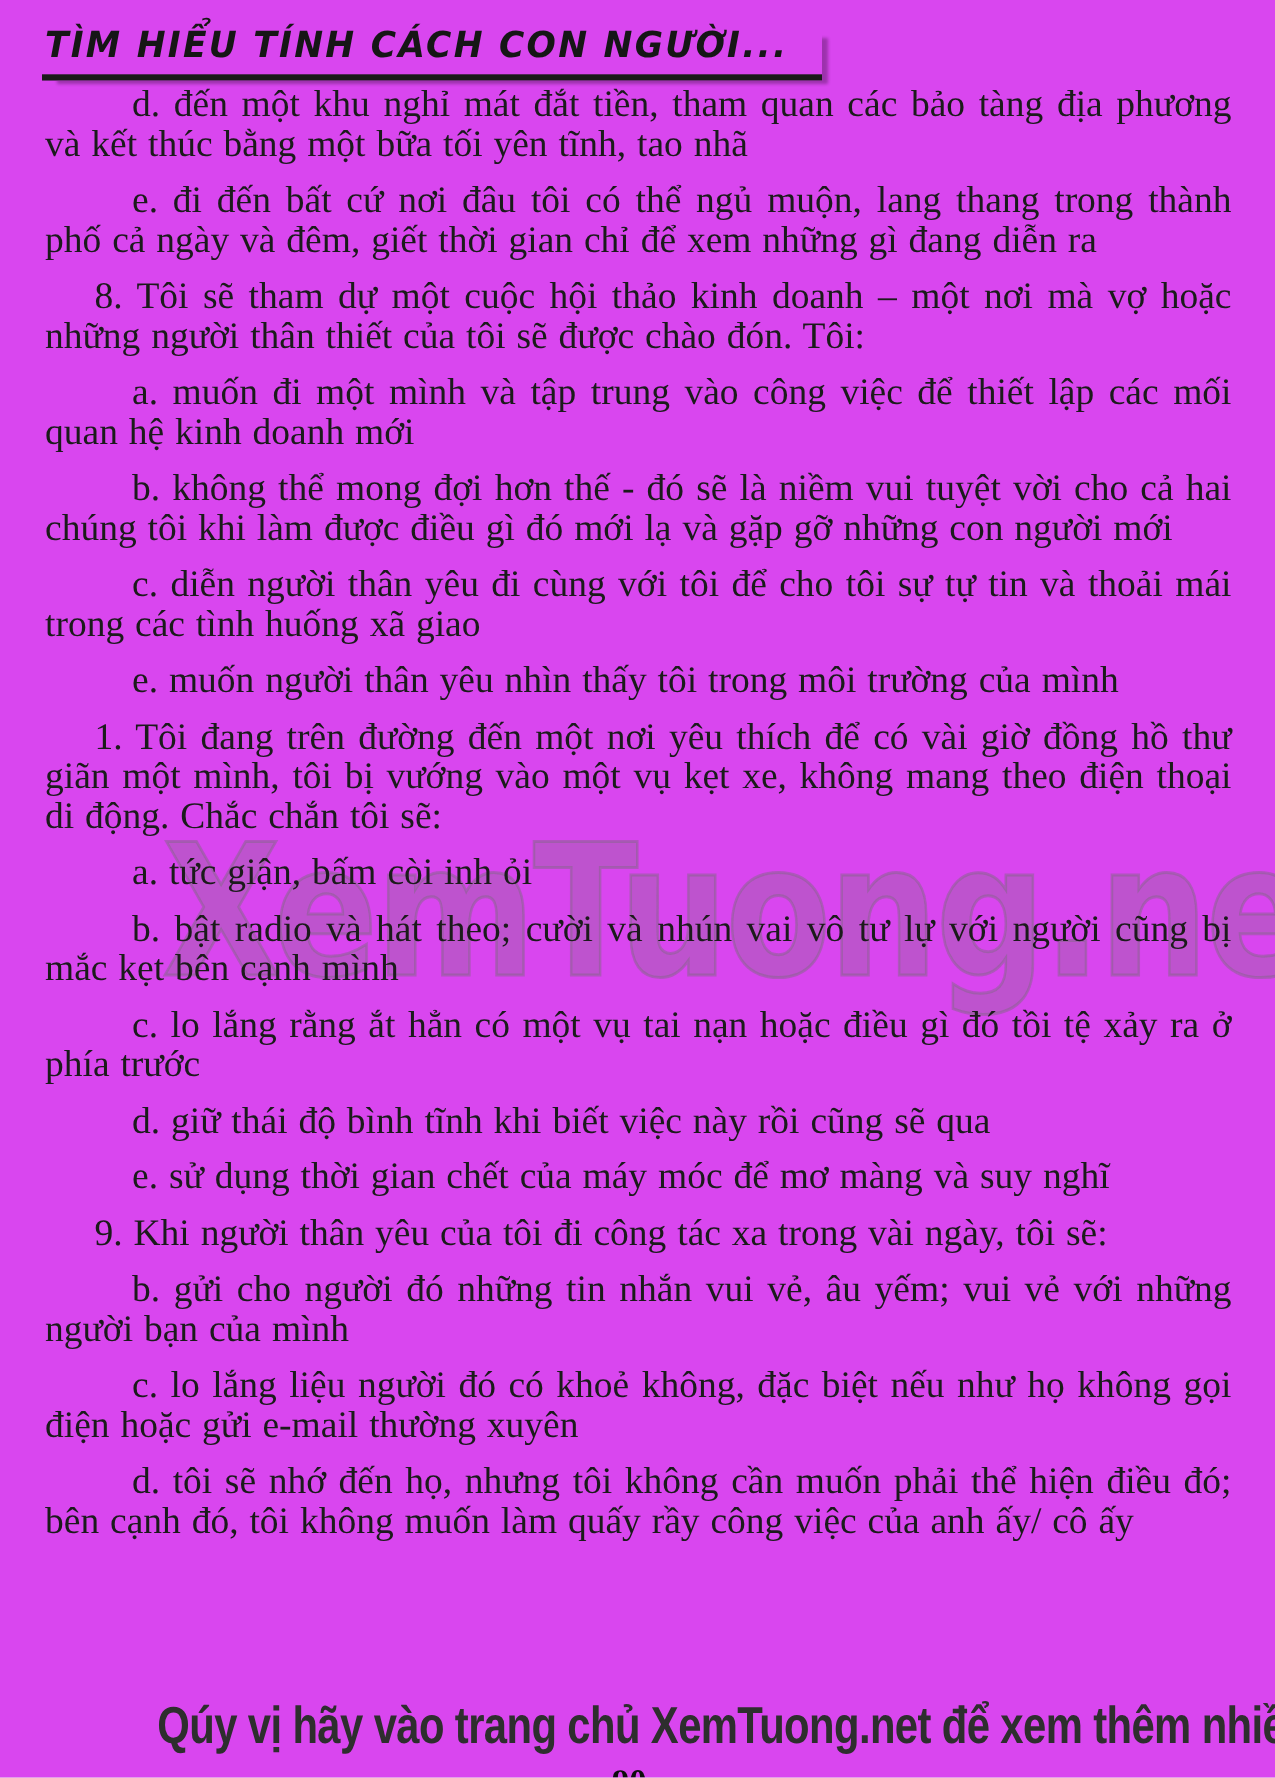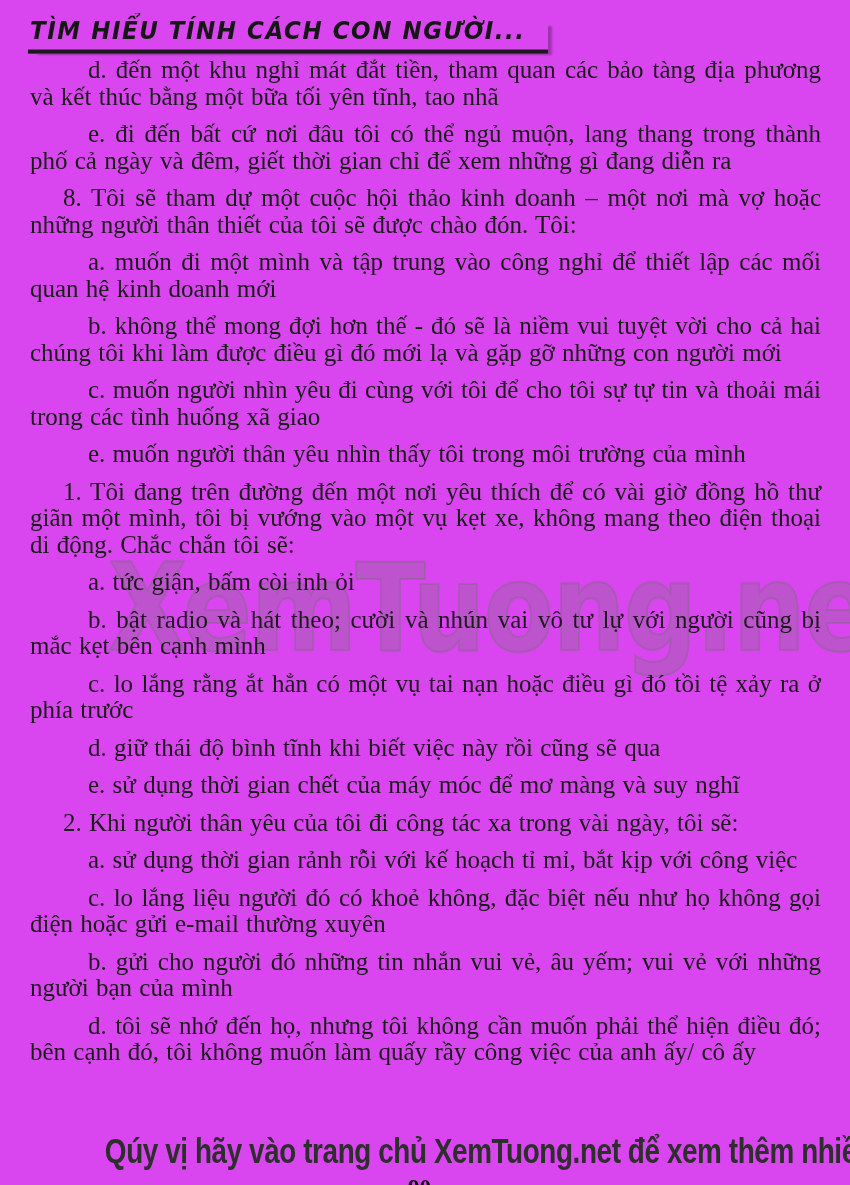--- a/index.html
+++ b/index.html
@@ -111,34 +111,33 @@
   <div class="header">
     <span class="header-text">TÌM HIỂU TÍNH CÁCH CON NGƯỜI...</span>
   </div>
 
   <div class="watermark">XemTuong.net</div>
 
   <div class="body-text">
       <p class="para">d. đến một khu nghỉ mát đắt tiền, tham quan các bảo tàng địa phương và kết thúc bằng một bữa tối yên tĩnh, tao nhã</p>
       <p class="para">e. đi đến bất cứ nơi đâu tôi có thể ngủ muộn, lang thang trong thành phố cả ngày và đêm, giết thời gian chỉ để xem những gì đang diễn ra</p>
       <p class="para question">8. Tôi sẽ tham dự một cuộc hội thảo kinh doanh – một nơi mà vợ hoặc những người thân thiết của tôi sẽ được chào đón. Tôi:</p>
-      <p class="para">a. muốn đi một mình và tập trung vào công nghỉ để thiết lập các mối quan hệ kinh doanh mới</p>
+      <p class="para">a. muốn đi một mình và tập trung vào công việc để thiết lập các mối quan hệ kinh doanh mới</p>
       <p class="para">b. không thể mong đợi hơn thế - đó sẽ là niềm vui tuyệt vời cho cả hai chúng tôi khi làm được điều gì đó mới lạ và gặp gỡ những con người mới</p>
-      <p class="para">c. muốn người nhìn yêu đi cùng với tôi để cho tôi sự tự tin và thoải mái trong các tình huống xã giao</p>
+      <p class="para">c. diễn người thân yêu đi cùng với tôi để cho tôi sự tự tin và thoải mái trong các tình huống xã giao</p>
       <p class="para">e. muốn người thân yêu nhìn thấy tôi trong môi trường của mình</p>
       <p class="para question">1. Tôi đang trên đường đến một nơi yêu thích để có vài giờ đồng hồ thư giãn một mình, tôi bị vướng vào một vụ kẹt xe, không mang theo điện thoại di động. Chắc chắn tôi sẽ:</p>
       <p class="para">a. tức giận, bấm còi inh ỏi</p>
       <p class="para">b. bật radio và hát theo; cười và nhún vai vô tư lự với người cũng bị mắc kẹt bên cạnh mình</p>
       <p class="para">c. lo lắng rằng ắt hẳn có một vụ tai nạn hoặc điều gì đó tồi tệ xảy ra ở phía trước</p>
       <p class="para">d. giữ thái độ bình tĩnh khi biết việc này rồi cũng sẽ qua</p>
       <p class="para">e. sử dụng thời gian chết của máy móc để mơ màng và suy nghĩ</p>
-      <p class="para question">2. Khi người thân yêu của tôi đi công tác xa trong vài ngày, tôi sẽ:</p>
-      <p class="para">a. sử dụng thời gian rảnh rỗi với kế hoạch tỉ mỉ, bắt kịp với công việc</p>
+      <p class="para question">9. Khi người thân yêu của tôi đi công tác xa trong vài ngày, tôi sẽ:</p>
+      <p class="para">b. gửi cho người đó những tin nhắn vui vẻ, âu yếm; vui vẻ với những người bạn của mình</p>
       <p class="para">c. lo lắng liệu người đó có khoẻ không, đặc biệt nếu như họ không gọi điện hoặc gửi e-mail thường xuyên</p>
-      <p class="para">b. gửi cho người đó những tin nhắn vui vẻ, âu yếm; vui vẻ với những người bạn của mình</p>
       <p class="para">d. tôi sẽ nhớ đến họ, nhưng tôi không cần muốn phải thể hiện điều đó; bên cạnh đó, tôi không muốn làm quấy rầy công việc của anh ấy/ cô ấy</p>
     </div>
 
   <div class="footer">
     <span class="footer-text">Qúy vị hãy vào trang chủ XemTuong.net để xem thêm nhiều mục hay khác</span>
   </div>
 
   <div class="page-number">90</div>
 
 </div>

